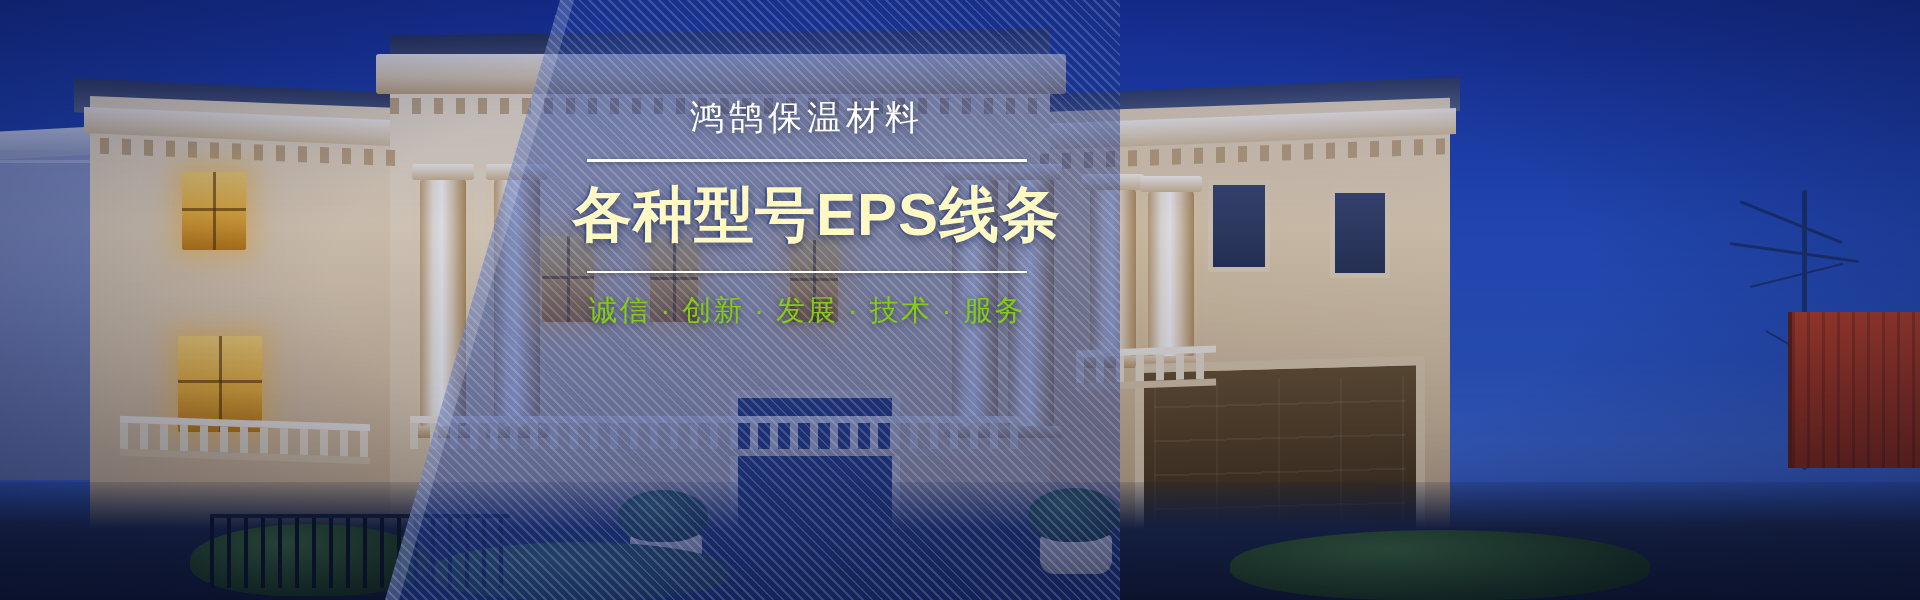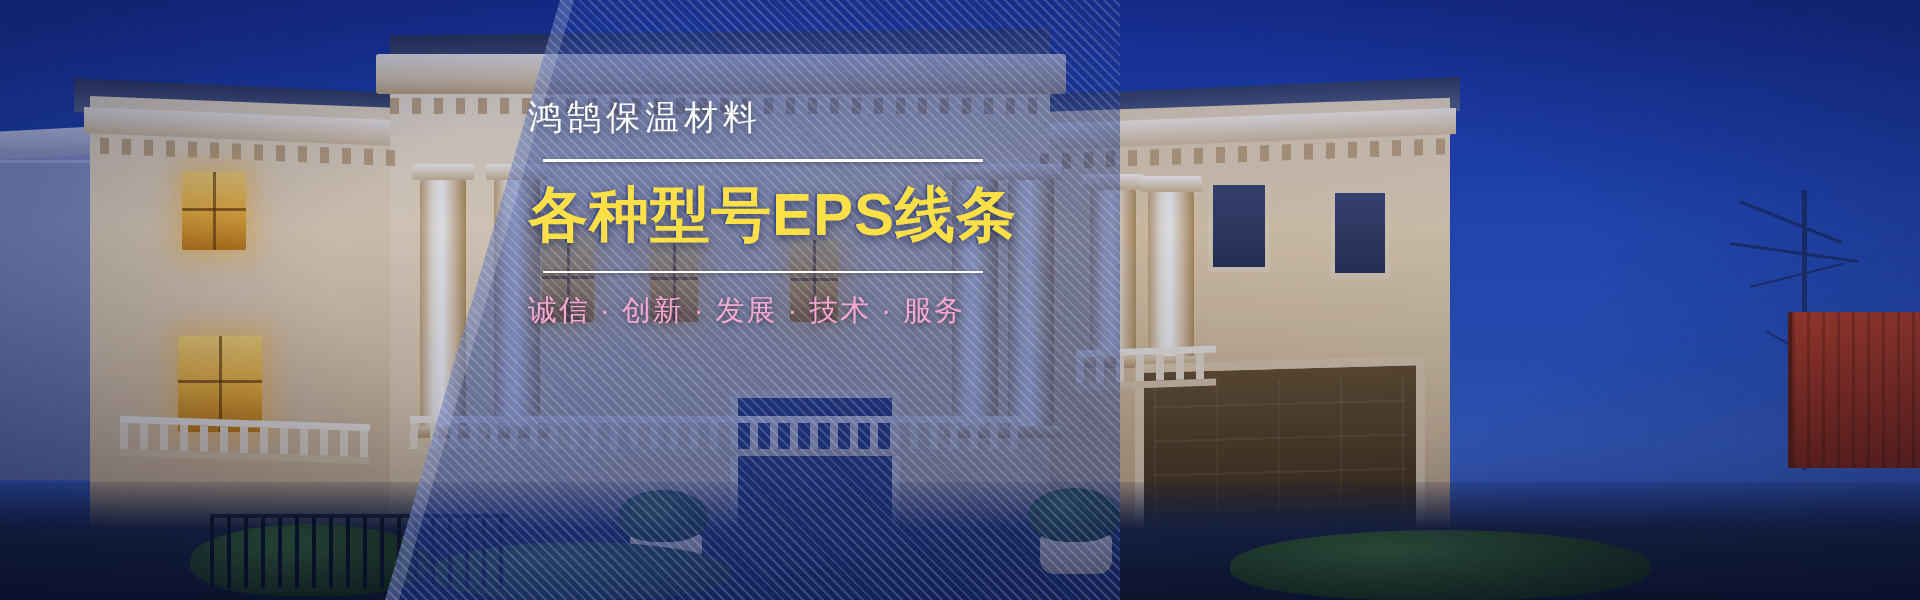--- a/index.html
+++ b/index.html
@@ -229,54 +229,55 @@
   }
   .glass-edge{
     position:absolute;top:0;left:0;width:1120px;height:600px;
     -webkit-clip-path:polygon(560px 0,574px 0,399px 600px,385px 600px);
             clip-path:polygon(560px 0,574px 0,399px 600px,385px 600px);
     background:rgba(255,255,255,.18);
   }
 
   
   .content{
-    position:absolute;left:528px;top:96px;width:470px;
+    position:absolute;left:572px;top:96px;width:470px;
+    text-align:center;
   }
   .brand{
     color:#ffffff;
     font-size:34px;
     letter-spacing:5px;
     font-weight:400;
     text-shadow:0 2px 8px rgba(0,0,0,.45);
     line-height:1.25;
     white-space:nowrap;
   }
   .rule{
     width:440px;height:3px;margin:20px auto 18px auto;
     background:#ffffff;
     box-shadow:0 1px 4px rgba(0,0,0,.35);
   }
   .headline{
-    color:#fde047;
+    color:#fef9c3;
     font-size:60px;
     font-weight:bold;
     letter-spacing:1px;
     line-height:1.16;
     white-space:nowrap;
     text-shadow:
       -2px 0 0 rgba(40,60,150,.55),
       0 3px 10px rgba(10,20,60,.55);
   }
   .rule2{
     width:440px;height:2px;margin:22px auto 18px auto;
     background:#ffffff;
     box-shadow:0 1px 4px rgba(0,0,0,.35);
   }
   .tagline{
-    color:#f9a8d4;
+    color:#84cc16;
     font-size:29px;
     letter-spacing:2px;
     font-weight:400;
     white-space:nowrap;
     text-shadow:0 2px 7px rgba(0,0,0,.5);
   }
 </style>
 </head>
 <body>
 

